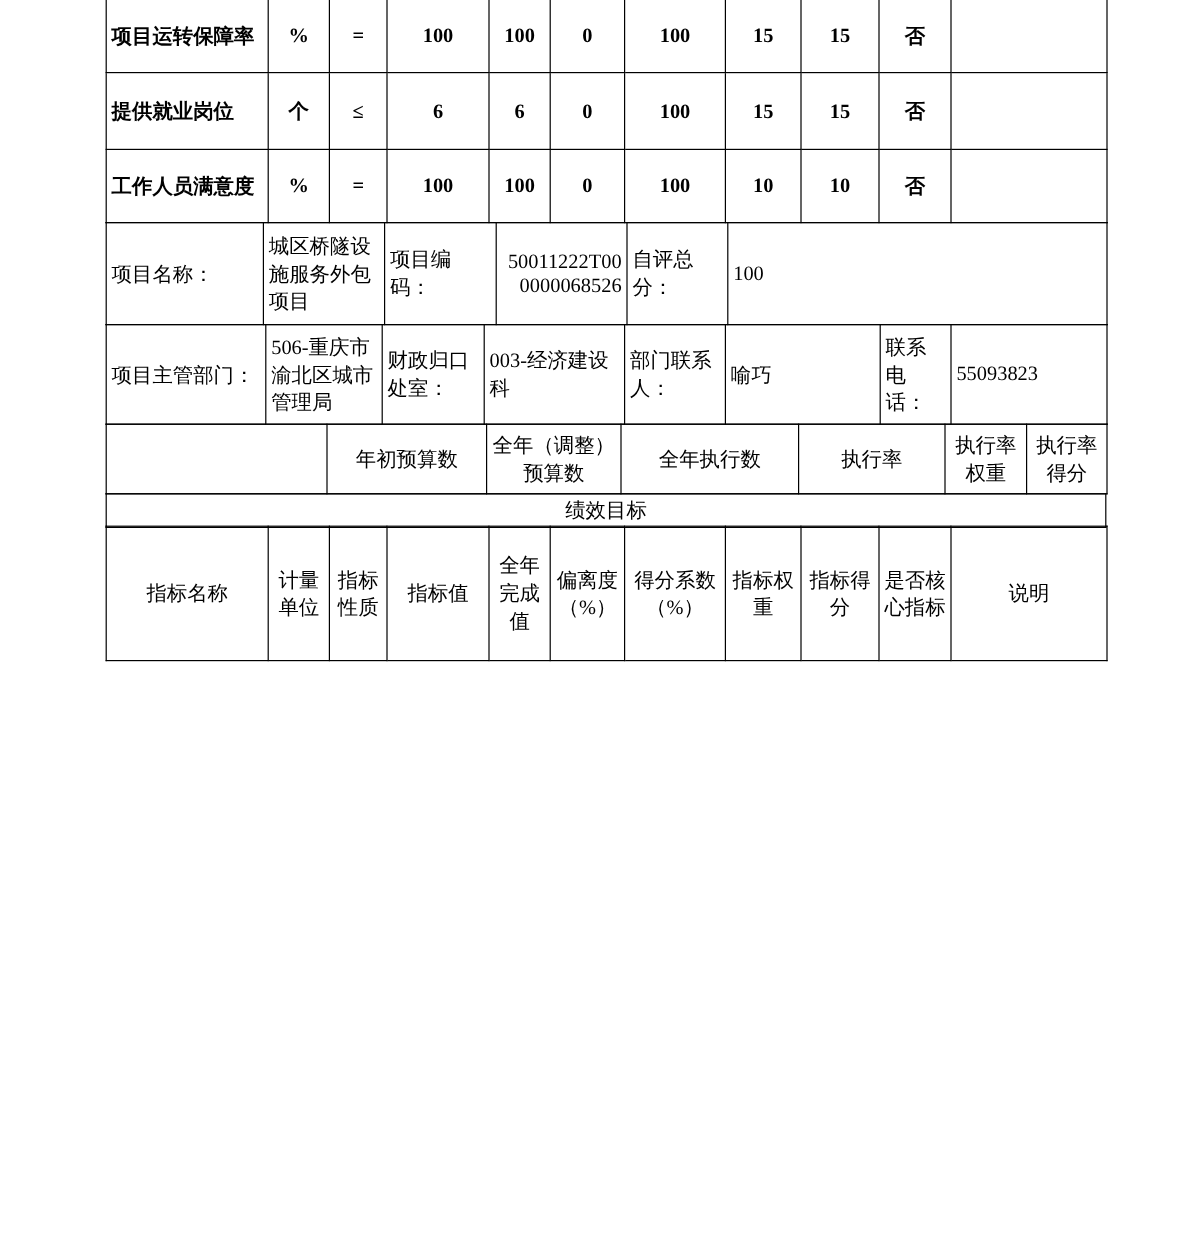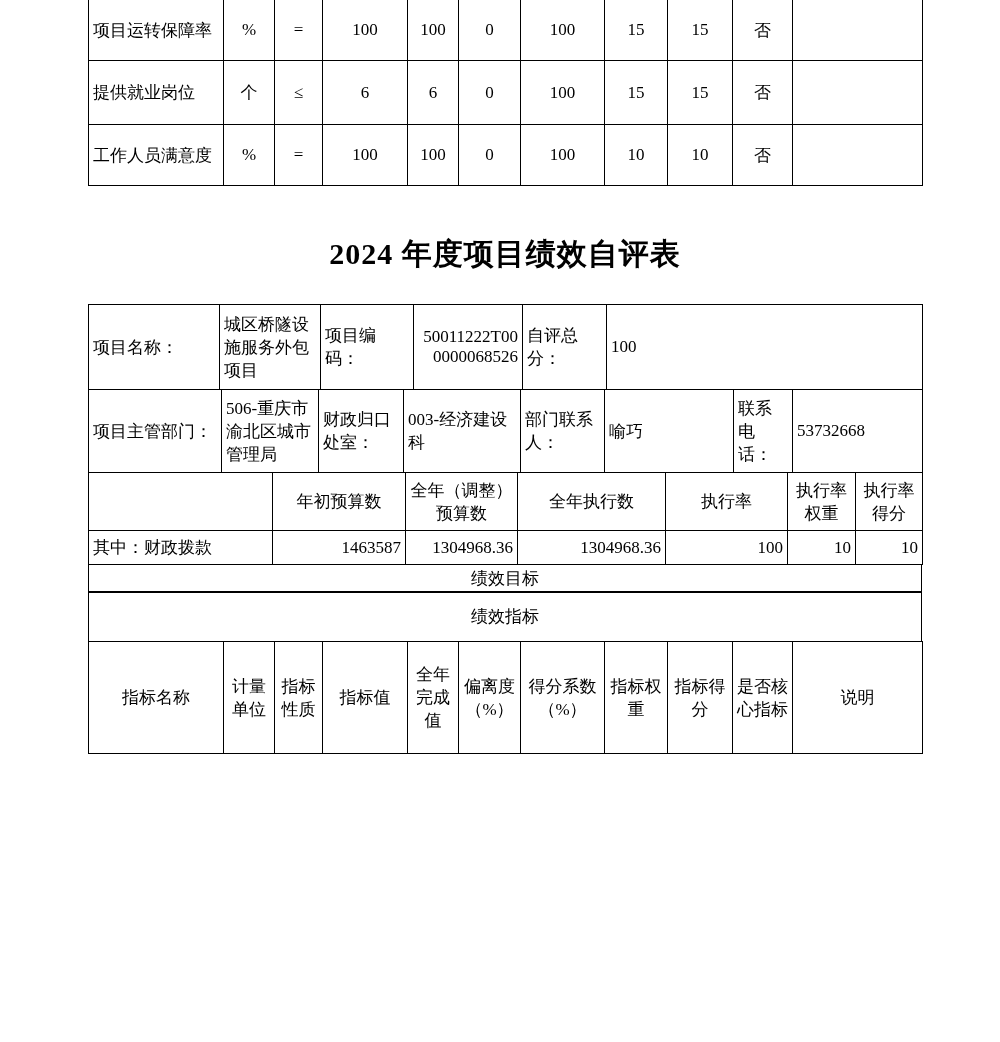--- a/index.html
+++ b/index.html
@@ -22,21 +22,21 @@
   .r{text-align:right;}
   .top{vertical-align:top !important;}
   .ba{word-break:break-all;text-align:right;}
   .sec{text-align:center;}
   .para{line-height:27px;text-align:justify;padding:3px 5px 1px 5px;}
   #report-title{
     margin:47px 0 30px 0;text-align:center;
     font-size:30px;font-weight:bold;line-height:42px;
     letter-spacing:1px;
   }
-  .toptable{margin-top:4px;}
+  .toptable{margin-top:4px;font-weight:bold;}
 </style>
 </head>
 <body>
 
 <div class="sheet stack">
 
   <table class="t toptable">
     <colgroup>
       <col style="width:135px">
         <col style="width:51px">
@@ -86,21 +86,20 @@
       <td class="c">0</td>
       <td class="c">100</td>
       <td class="c">10</td>
       <td class="c">10</td>
       <td class="c">否</td>
       <td class="c"></td>
     </tr>
   </tbody>
     </table>
 
-  <div id="report-title">2024 年度项目绩效自评表</div>
 
   <table class="t">
     <colgroup>
       <col style="width:131px">
         <col style="width:101px">
         <col style="width:93px">
       <col style="width:109px">
         <col style="width:84px">
         <col style="width:316px">
     </colgroup>
@@ -129,21 +128,21 @@
     </colgroup>
     <tbody>
         <tr style="height:83px">
       <td class="l">项目主管部门：</td>
       <td class="l">506-重庆市渝北区城市管理局</td>
       <td class="l">财政归口处室：</td>
       <td class="l">003-经济建设科</td>
       <td class="l">部门联系人：</td>
       <td class="l">喻巧</td>
       <td class="l">联系电话：</td>
-      <td class="l">53732668</td>
+      <td class="l">55093823</td>
     </tr>
   </tbody>
     </table>
 
 
   <table class="t">
     <colgroup>
       <col style="width:184px">
         <col style="width:133px">
         <col style="width:112px">
@@ -155,29 +154,20 @@
     <tbody>
         <tr style="height:58px">
       <td class="c"></td>
       <td class="c">年初预算数</td>
       <td class="c">全年（调整）预算数</td>
       <td class="c">全年执行数</td>
       <td class="c">执行率</td>
       <td class="c">执行率权重</td>
       <td class="c">执行率得分</td>
     </tr>
-    <tr style="height:34px">
-      <td class="l">其中：财政拨款</td>
-      <td class="r">1463587</td>
-      <td class="r">1304968.36</td>
-      <td class="r">1304968.36</td>
-      <td class="r">100</td>
-      <td class="r">10</td>
-      <td class="r">10</td>
-    </tr>
   </tbody>
     </table>
 
   <table class="t">
     <tbody>
         <tr style="height:28px">
       <td class="sec">绩效目标</td>
     </tr>
   </tbody>
     </table>
@@ -185,27 +175,20 @@
   <table class="t">
     <colgroup>
       <col style="width:322px">
         <col style="width:263px">
         <col style="width:249px">
     </colgroup>
     <tbody>
   </tbody>
     </table>
 
-  <table class="t">
-    <tbody>
-        <tr style="height:50px">
-      <td class="sec">绩效指标</td>
-    </tr>
-  </tbody>
-    </table>
 
   <table class="t">
     <colgroup>
       <col style="width:135px">
         <col style="width:51px">
         <col style="width:48px">
       <col style="width:85px">
         <col style="width:51px">
         <col style="width:62px">
       <col style="width:84px">

